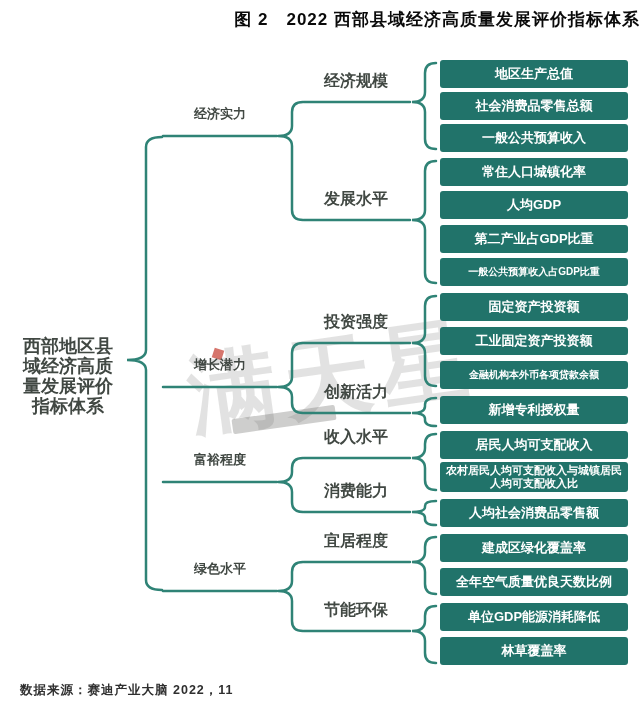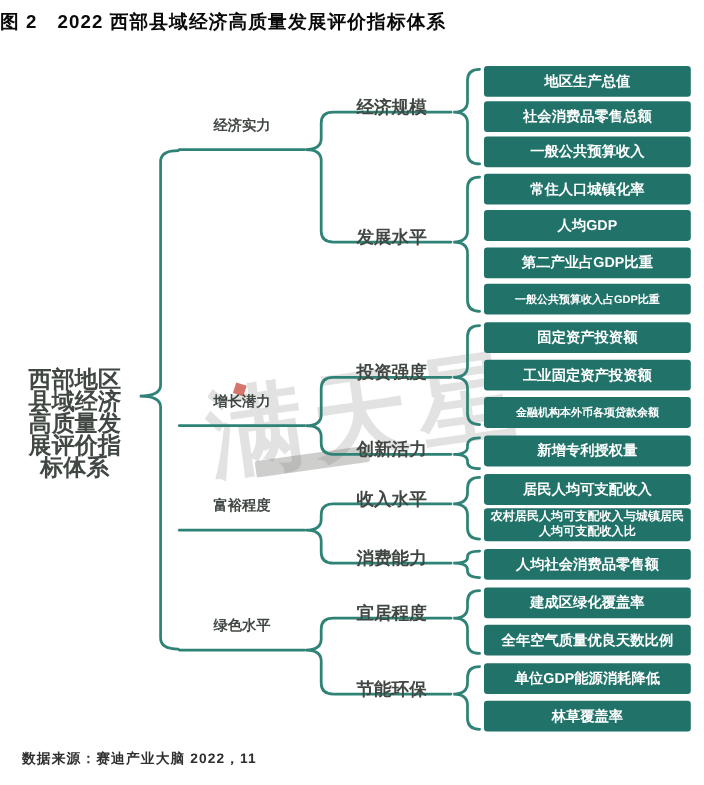--- a/index.html
+++ b/index.html
@@ -1,35 +1,35 @@
 <!DOCTYPE html>
 <html><head>
 <meta charset="utf-8">
 <style>
   html,body{margin:0;padding:0;background:#ffffff;}
   .stage{position:relative;width:640px;height:714px;background:#ffffff;overflow:hidden;
          font-family:"Liberation Sans","DejaVu Sans",sans-serif;}
-  .title{position:absolute;left:0;top:8px;width:640px;text-align:left;
+  .title{position:absolute;left:0;top:8px;width:640px;text-align:right;
          font-size:17px;font-weight:bold;color:#0a0a0a;letter-spacing:1px;z-index:2;}
   .source{position:absolute;left:20px;top:682px;font-size:12.5px;font-weight:bold;
           color:#2f2f2f;letter-spacing:1px;z-index:2;}
   
   .wm-text{position:absolute;left:188px;top:318px;z-index:0;font-size:88px;font-weight:bold;
            color:#3c3c38;opacity:0.14;letter-spacing:8px;transform:rotate(-8deg);white-space:nowrap;}
   .wm-bar{position:absolute;left:232px;top:412px;width:104px;height:15px;background:#6e6e6c;
           opacity:0.34;border-radius:2px;transform:rotate(-8deg);z-index:0;}
   .wm-star{position:absolute;left:213px;top:349px;width:10px;height:10px;background:#c53b2d;
            opacity:0.7;transform:rotate(18deg);z-index:0;}
   
   .root-label{position:absolute;left:22px;top:336px;width:92px;text-align:center;
-              font-size:21px;line-height:20px;font-weight:bold;color:#414843;z-index:1;}
+              font-size:18px;line-height:20px;font-weight:bold;color:#414843;z-index:1;}
   .l2-label{position:absolute;left:160px;width:120px;text-align:center;
             font-size:13px;font-weight:bold;color:#414843;z-index:1;}
   .l3-label{position:absolute;left:300px;width:112px;text-align:center;
-            font-size:16px;font-weight:bold;color:#414843;z-index:1;margin-top:17px;}
+            font-size:16px;font-weight:bold;color:#414843;z-index:1;}
   
   .leaf{position:absolute;left:440px;width:188px;height:28px;background:#21736a;
         border-radius:3px;color:#ffffff;font-weight:bold;font-size:13px;
         display:flex;align-items:center;justify-content:center;text-align:center;
         z-index:1;box-sizing:border-box;padding:0 3px;}
   .leaf.small{font-size:10px;}
   .leaf.xsmall{font-size:11px;line-height:13px;height:30px;text-align:center;}
   svg.connectors{position:absolute;left:0;top:0;z-index:1;}
 </style>
 </head>

